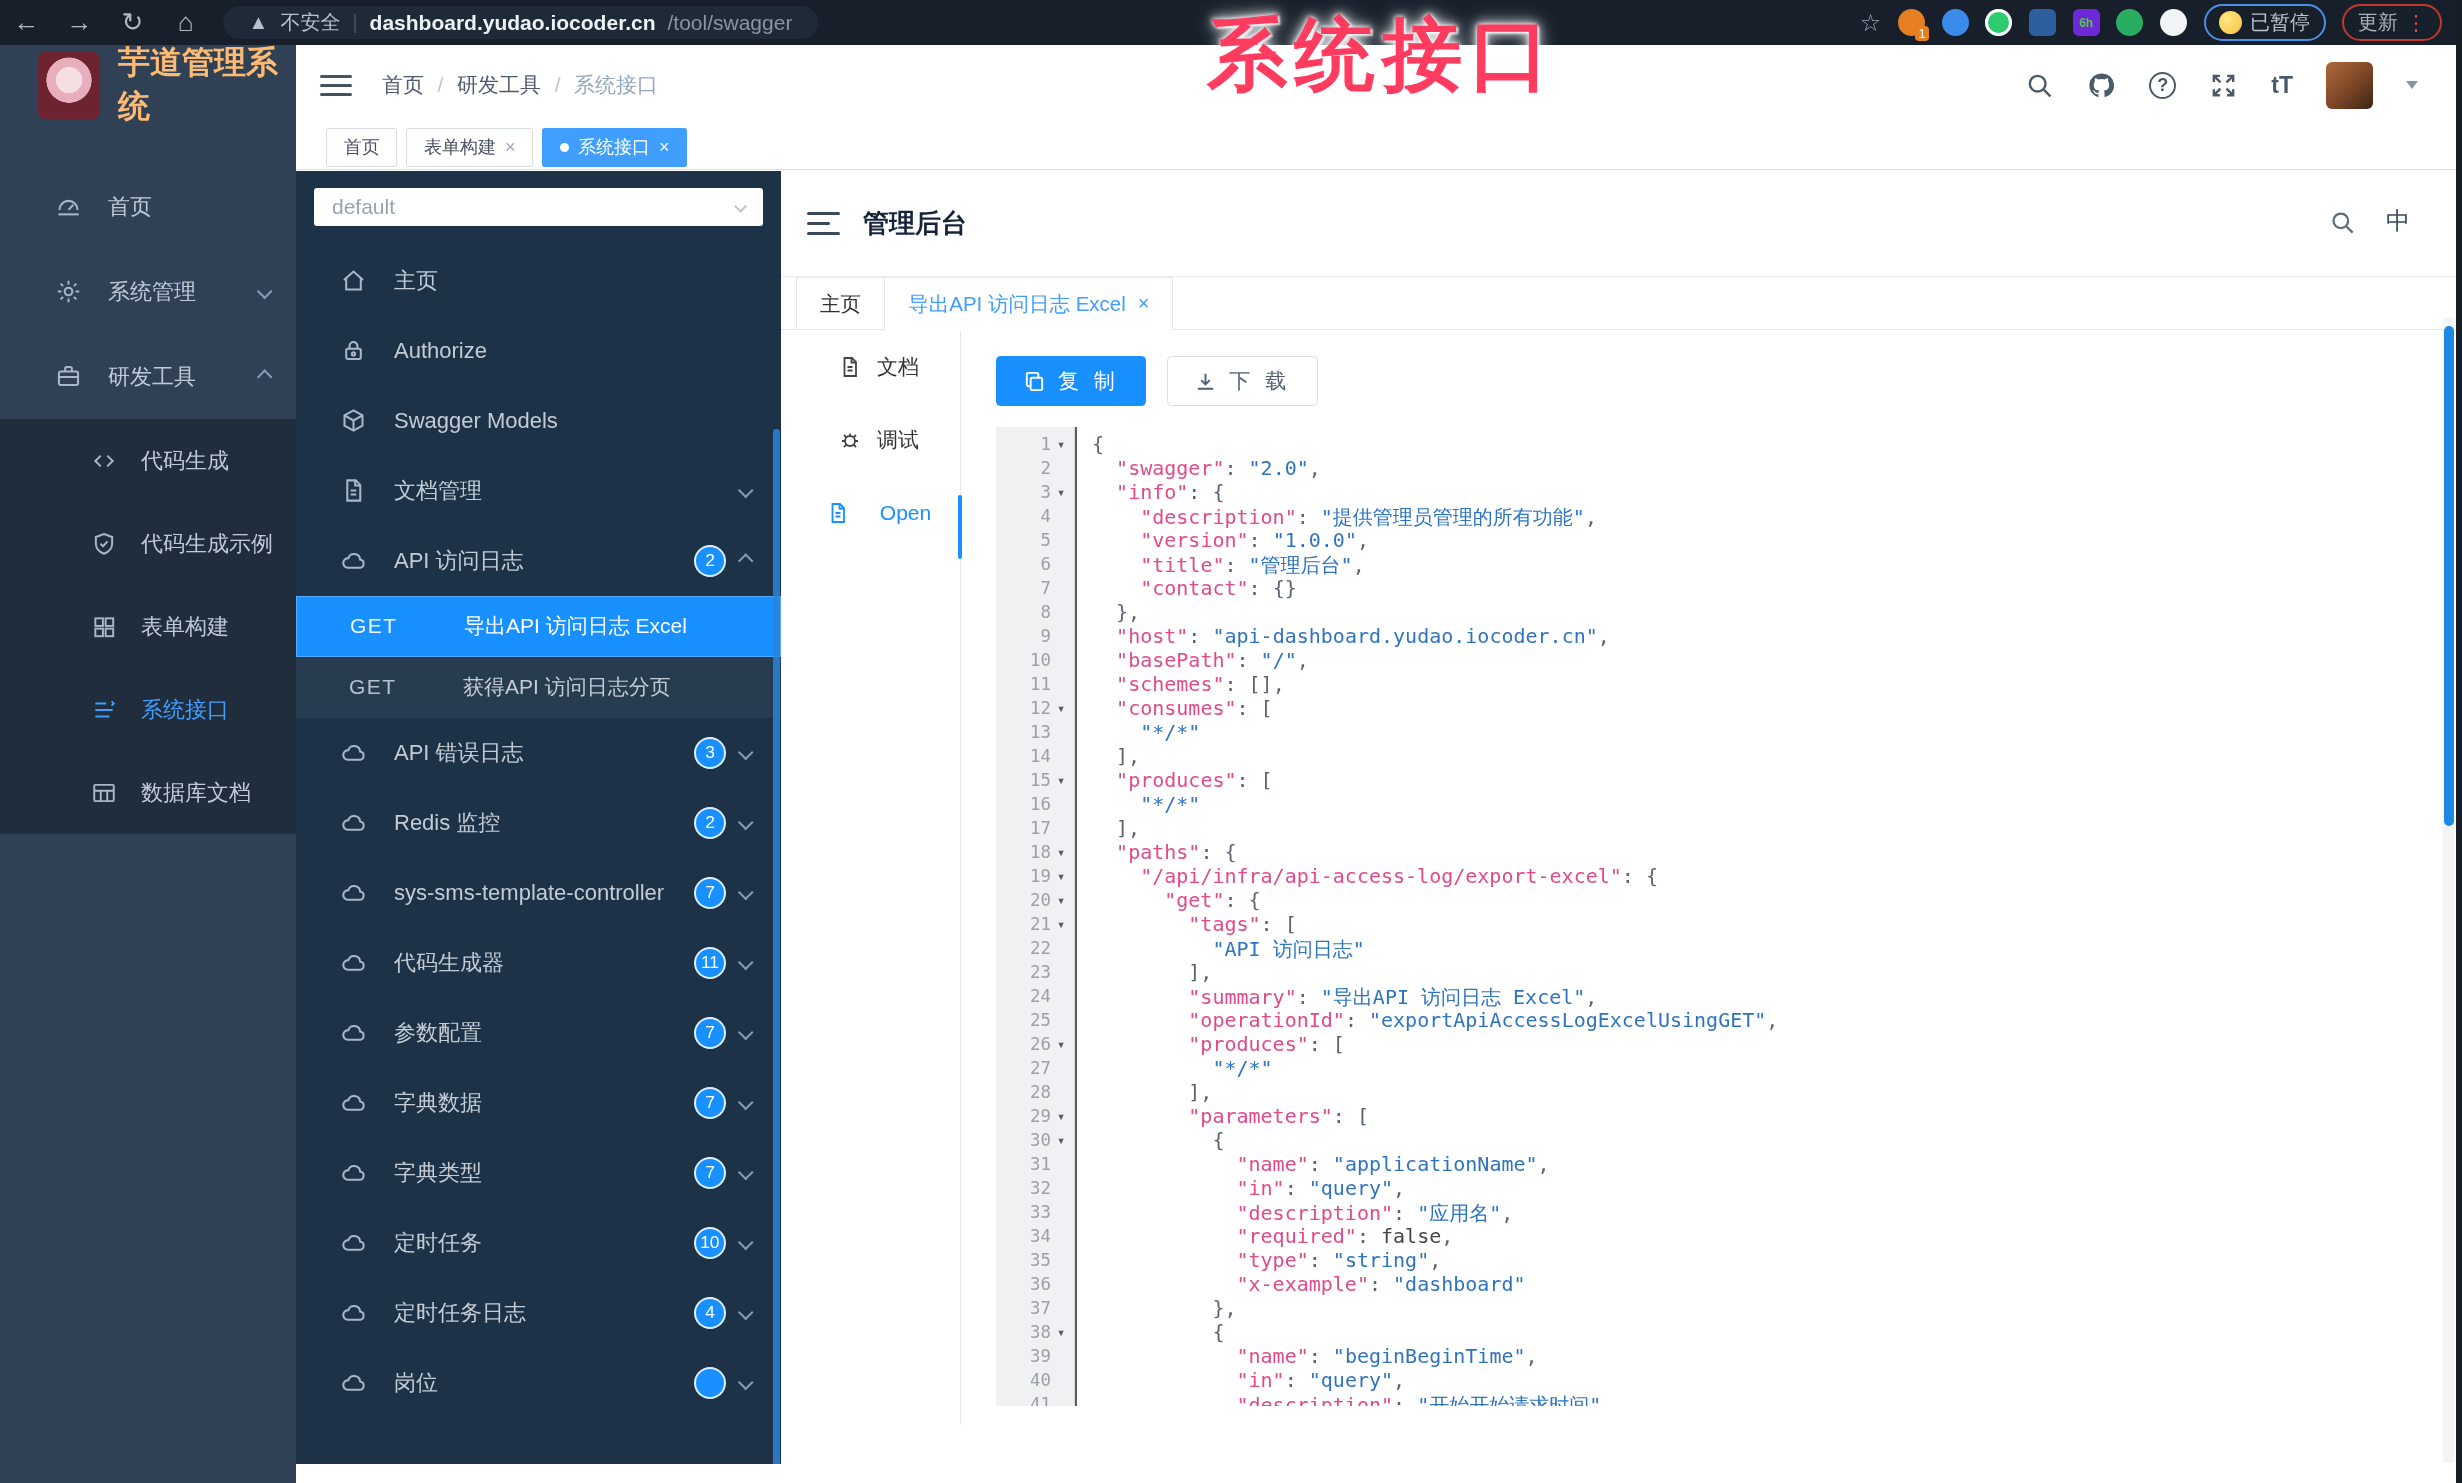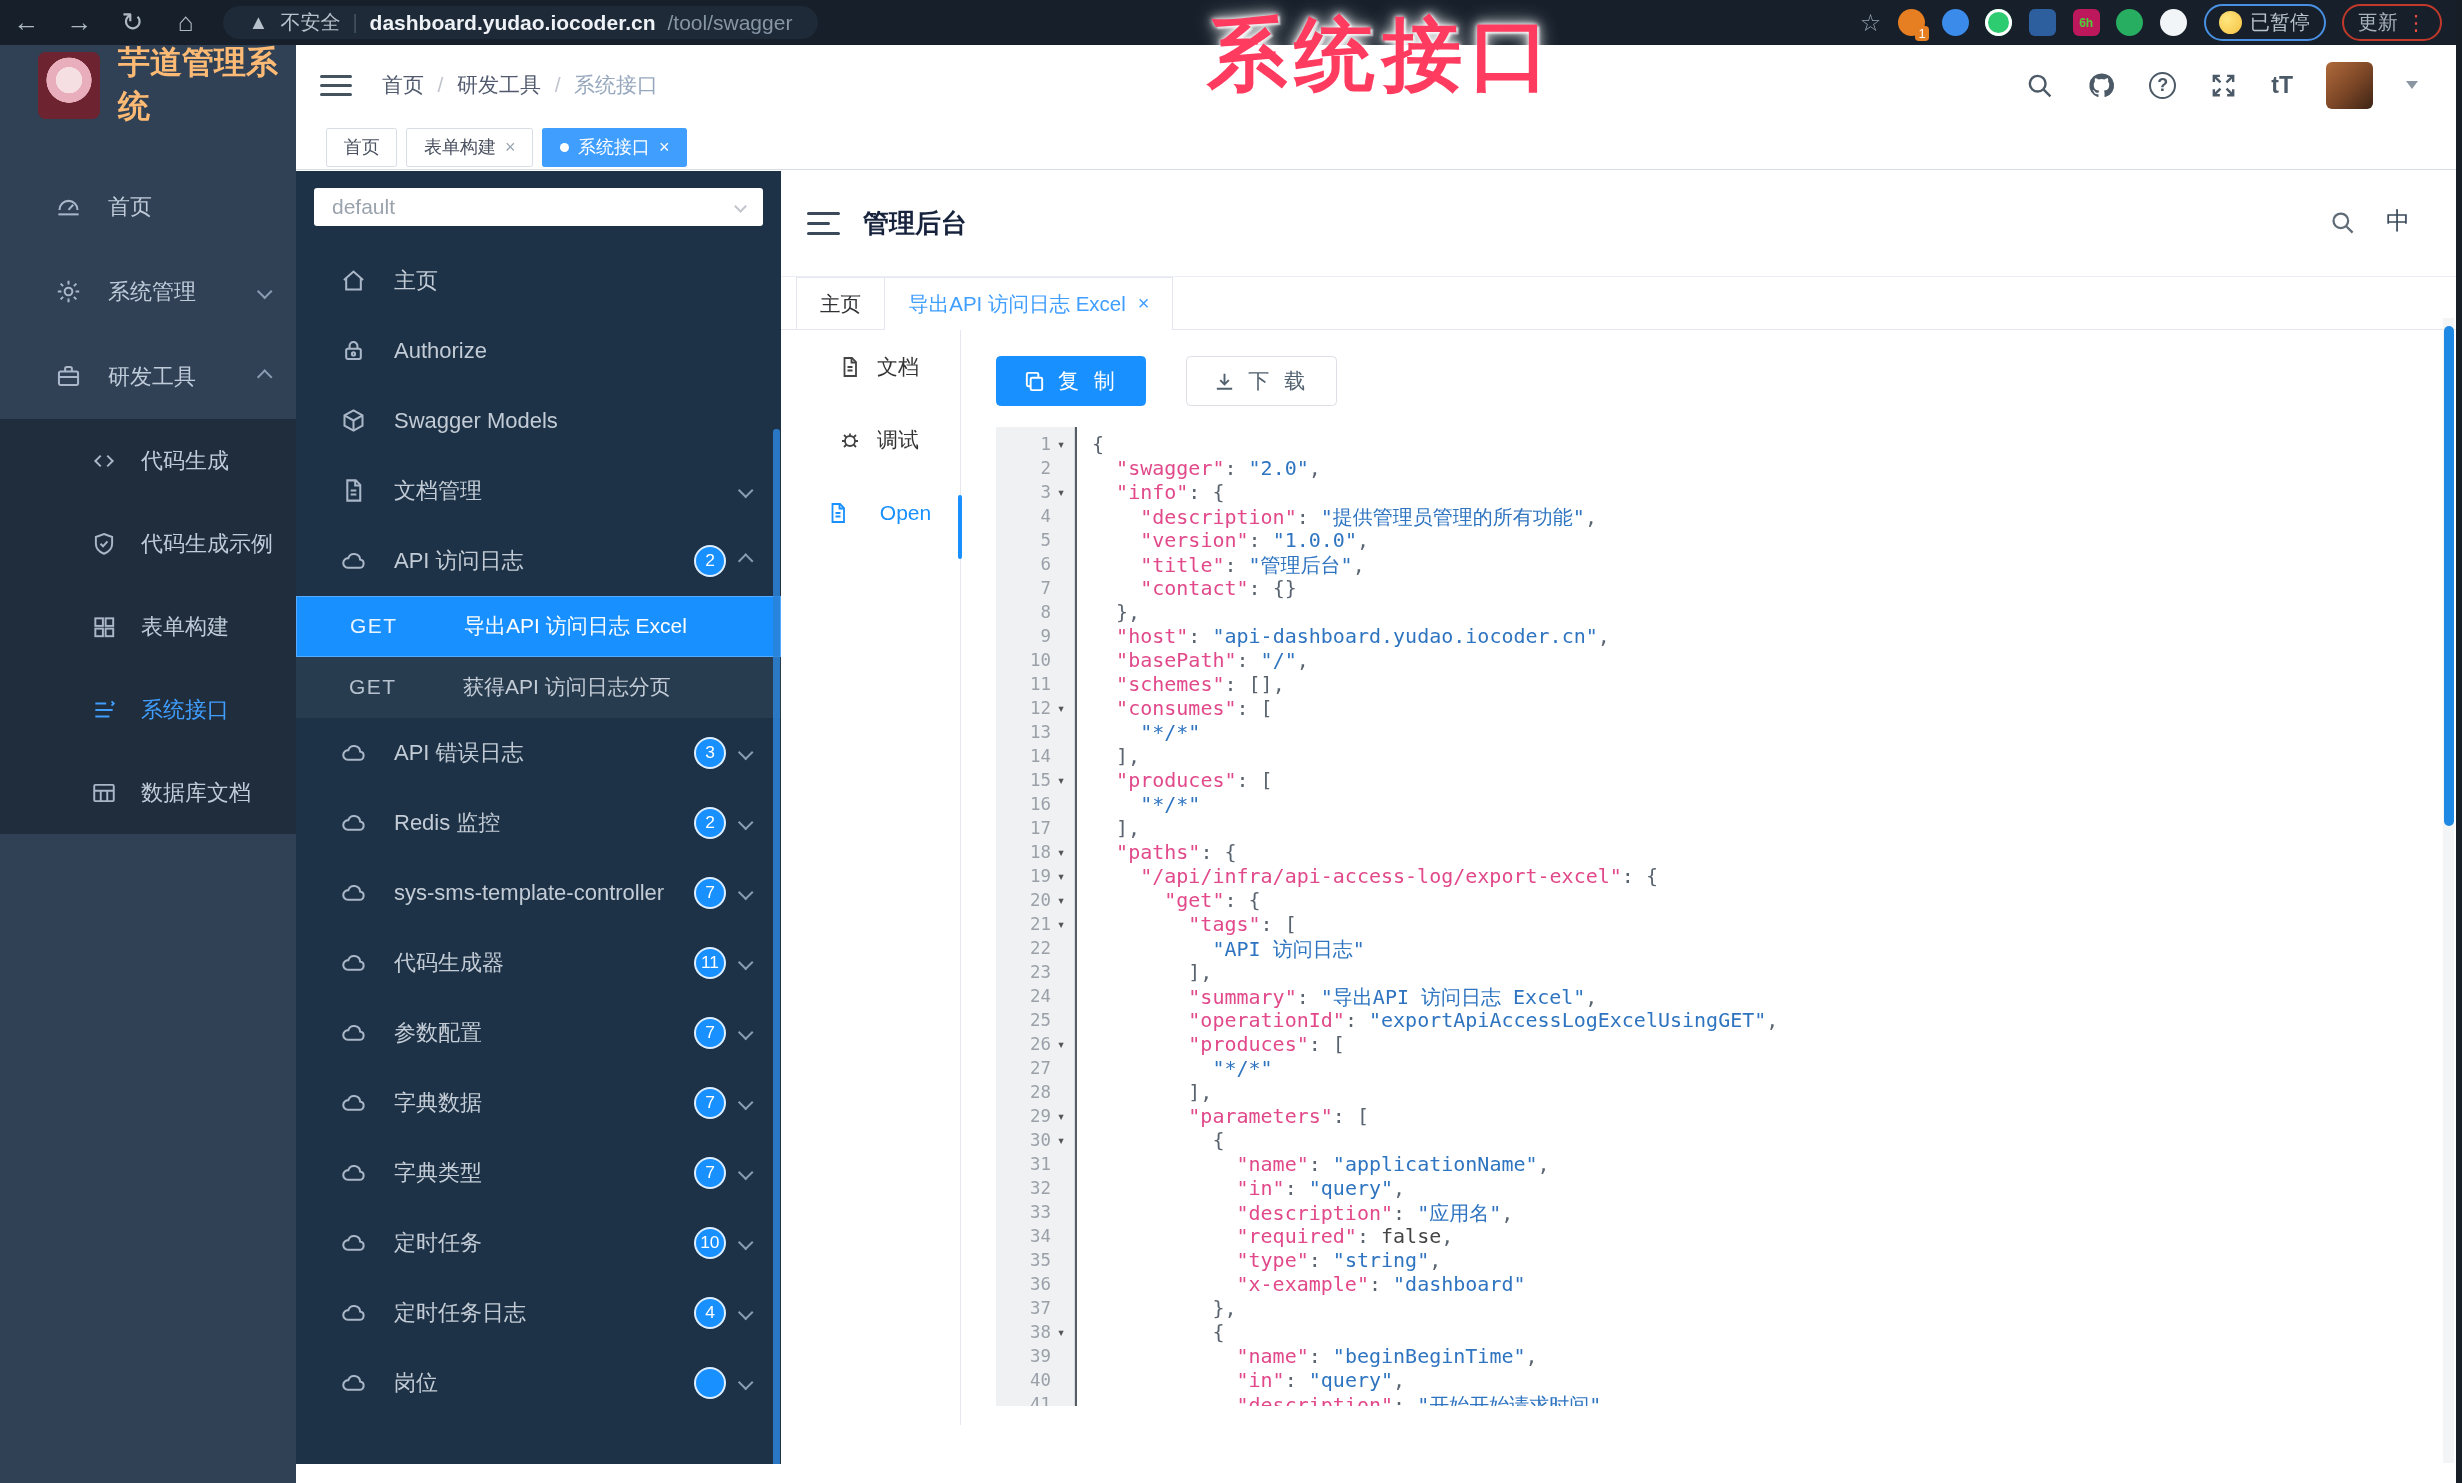--- a/index.html
+++ b/index.html
@@ -114,21 +114,21 @@
 
   .work { position:relative; height:1095px;margin-left:16px; }
   .doc-nav { position:absolute; left:0; top:0; width:164px; height:100%; border-right:0.8px solid #e4e7ed; }
   .doc-nav-item { height:73px; display:flex; align-items:center; justify-content:center; gap:15px; color:#333; font-size:21px; cursor:pointer; }
   .doc-nav-item .ic { width:24px; height:24px; color:#444; }
   .doc-nav-item.active { color:#1890ff;gap:30px; }
   .doc-nav-item.active .ic { color:#1890ff; }
   .doc-indicator { position:absolute; right:-2.3px; top:165px; width:4.5px; height:64px; background:#1890ff; border-radius:2.3px; }
 
   .editor-col { position:absolute; left:199px; top:0; right:20px; }
-  .btn-row { padding-top:26px; display:flex; gap:40px;align-items:flex-end; }
+  .btn-row { padding-top:26px; display:flex; gap:21px;align-items:flex-end; }
   .btn { height:50px; border-radius:4.5px; font-size:21px; display:flex; align-items:center; gap:12px; padding:0 26px; cursor:pointer; letter-spacing:4.5px; }
   .btn .ic { width:23px; height:23px; }
   .btn.primary { background:#1890ff; color:#fff; border:0.8px solid #1890ff; }
   .btn.plain { background:#fff; color:#51606e; border:0.8px solid #dcdfe6; }
 
   .editor { margin-top:21px; display:flex; height:979px; overflow:hidden; font-family:"DejaVu Sans Mono", monospace; }
   .gutter { width:79px; background:#f0f1f3; border-right:0.8px solid #d8dade; padding-top:4.5px; flex:none; }
   .gl { display:flex; justify-content:flex-end; align-items:center; height:24px; padding-right:3px; }
   .gl .n { color:#9aa1a9; font-size:17.4px; }
   .gl .f { width:20px; color:#555; font-size:13.6px; text-align:center; }
@@ -249,21 +249,21 @@
       <span class="path">/tool/swagger</span>
     </div>
     <div class="chrome-right">
       <span class="star">☆</span>
       <span class="ext" style="background:#e67e22;">
           <span class="mini-badge">1</span>
         </span>
       <span class="ext" style="background:#3b8beb;"></span>
       <span class="ext" style="background:#2ecc71;box-shadow:0 0 0 3px #fff inset;"></span>
       <span class="ext sq" style="background:#2d5f9e;"></span>
-      <span class="ext sq" style="background:#be185d;">
+      <span class="ext sq" style="background:#6d28d9;">
           <span class="sixh">6h</span>
         </span>
       <span class="ext" style="background:#27ae60;"></span>
       <span class="ext" style="background:#f2f5f7;"></span>
       <span class="pill paused">
         <span class="face"></span>
         <span>已暂停</span>
       </span>
       <span class="pill update">
         <span>更新</span>

